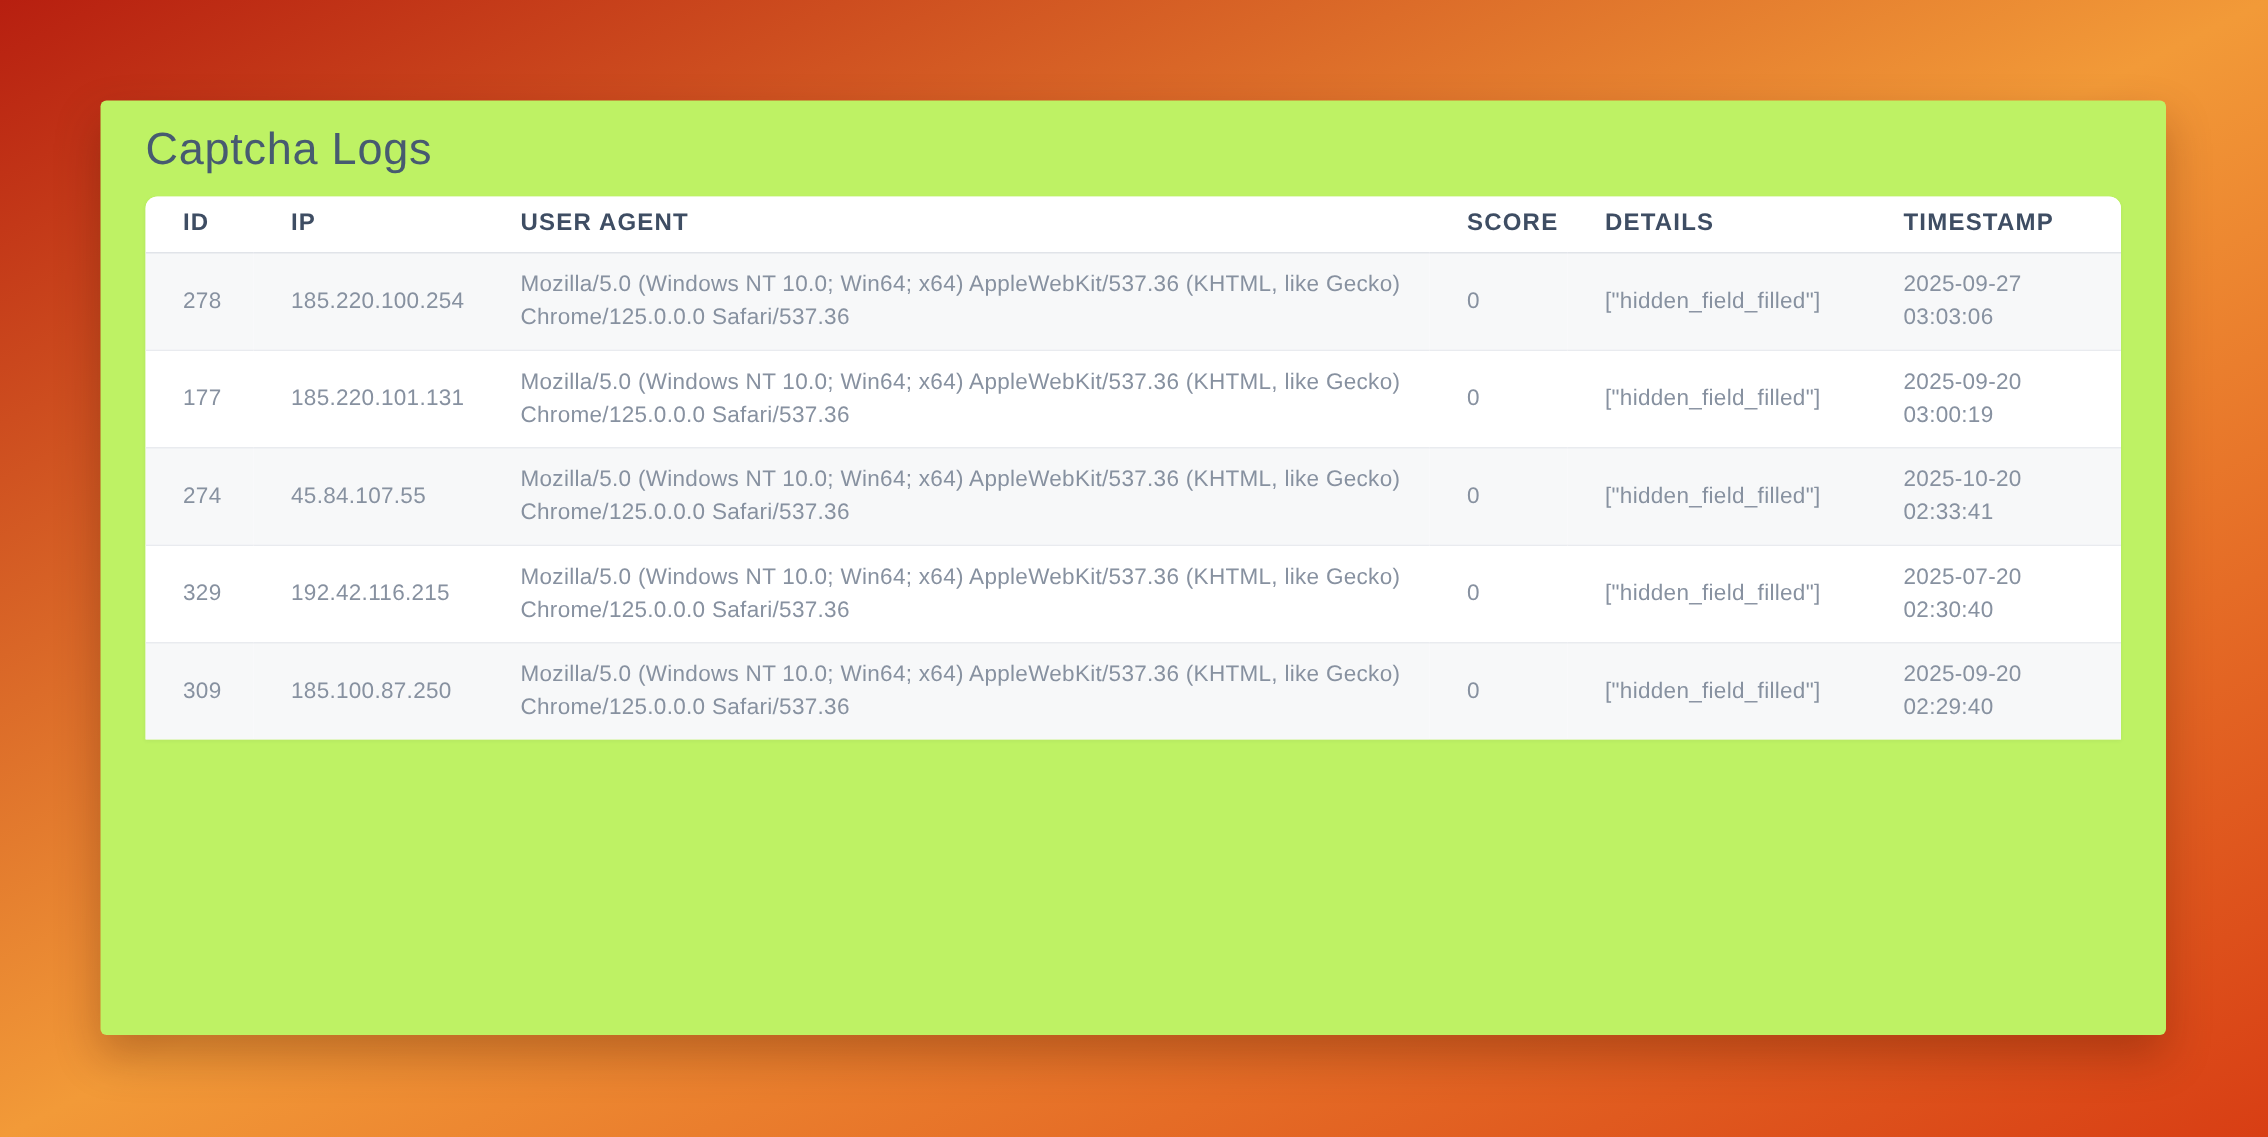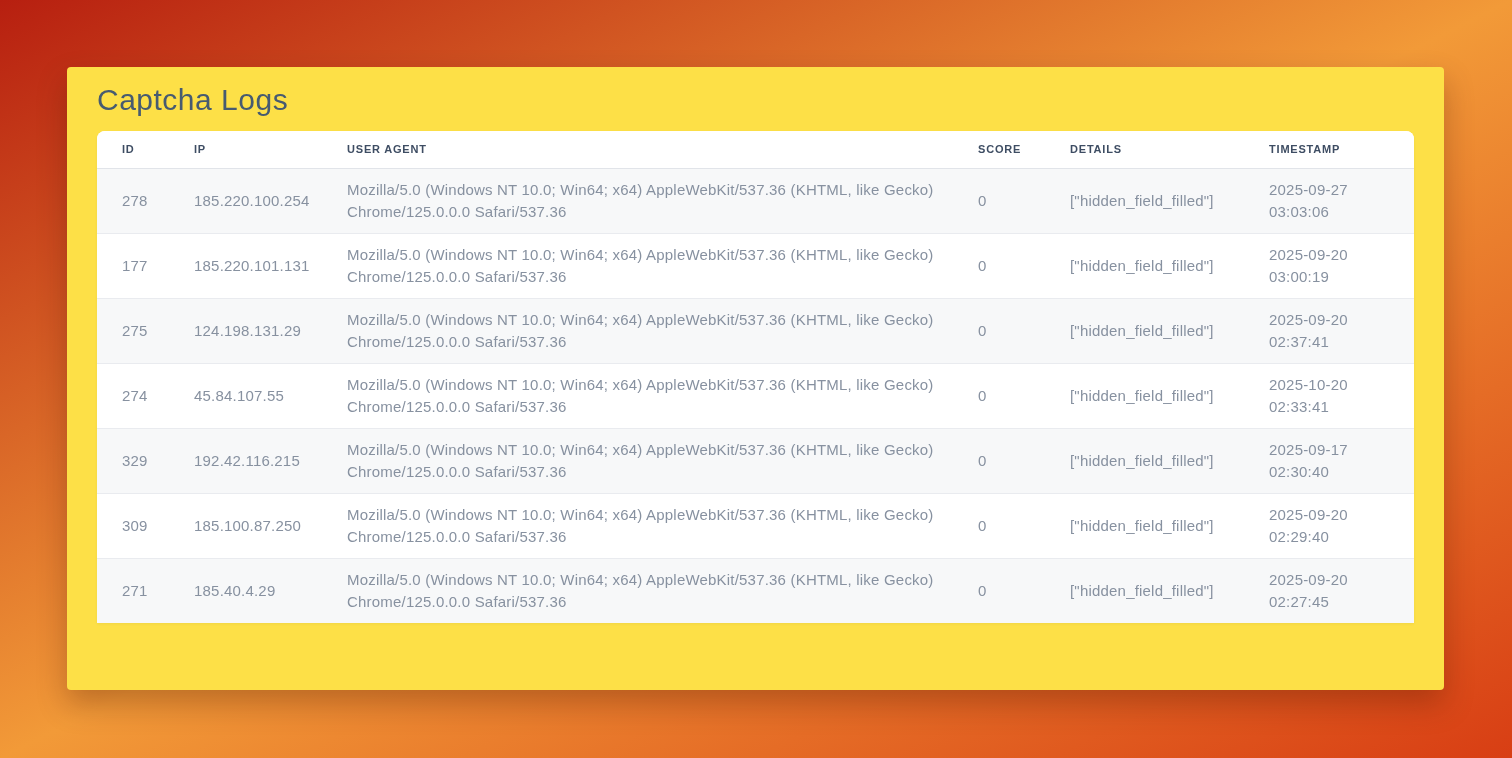--- a/index.html
+++ b/index.html
@@ -6,21 +6,21 @@
   html, body { width: 1512px; height: 758px; overflow: hidden; }
   body {
     font-family: "Liberation Sans", "DejaVu Sans", sans-serif;
     background: linear-gradient(to bottom right, #b71f10 0%, #f29a38 50%, #d83e14 100%);
     position: relative;
   }
   .card {
     position: absolute;
     left: 67px; top: 67px;
     width: 1377px; height: 623px;
-    background: #fde047;
+    background: #bef264;
     border-radius: 4px;
     box-shadow: 0 14px 30px rgba(70, 15, 0, 0.30);
     padding: 15px 30px 0 30px;
     overflow: hidden;
   }
   .page-title {
     font-size: 30px;
     line-height: 36px;
     font-weight: 500;
     letter-spacing: 0.5px;
@@ -41,21 +41,21 @@
   col.c-id { width: 72px; }
   col.c-ip { width: 153px; }
   col.c-ua { width: 631px; }
   col.c-score { width: 92px; }
   col.c-details { width: 199px; }
   th {
     height: 37px;
     text-align: left;
     vertical-align: middle;
     padding: 0 10px 0 25px;
-    font-size: 11px;
+    font-size: 16px;
     font-weight: 700;
     letter-spacing: 0.8px;
     text-transform: uppercase;
     color: #3e4d63;
     background: #ffffff;
     border-bottom: 1px solid #e1e4e9;
     white-space: nowrap;
   }
   td {
     height: 65px;
@@ -109,55 +109,39 @@
   </tr>
           <tr>
     <td class="cell-id">177</td>
     <td class="cell-ip">185.220.101.131</td>
     <td class="cell-user-agent">Mozilla/5.0 (Windows NT 10.0; Win64; x64) AppleWebKit/537.36 (KHTML, like Gecko) Chrome/125.0.0.0 Safari/537.36</td>
     <td class="cell-score">0</td>
     <td class="cell-details">["hidden_field_filled"]</td>
     <td class="cell-timestamp">2025-09-20 03:00:19</td>
   </tr>
           <tr>
-    <td class="cell-id">275</td>
-    <td class="cell-ip">124.198.131.29</td>
-    <td class="cell-user-agent">Mozilla/5.0 (Windows NT 10.0; Win64; x64) AppleWebKit/537.36 (KHTML, like Gecko) Chrome/125.0.0.0 Safari/537.36</td>
-    <td class="cell-score">0</td>
-    <td class="cell-details">["hidden_field_filled"]</td>
-    <td class="cell-timestamp">2025-09-20 02:37:41</td>
-  </tr>
-          <tr>
     <td class="cell-id">274</td>
     <td class="cell-ip">45.84.107.55</td>
     <td class="cell-user-agent">Mozilla/5.0 (Windows NT 10.0; Win64; x64) AppleWebKit/537.36 (KHTML, like Gecko) Chrome/125.0.0.0 Safari/537.36</td>
     <td class="cell-score">0</td>
     <td class="cell-details">["hidden_field_filled"]</td>
     <td class="cell-timestamp">2025-10-20 02:33:41</td>
   </tr>
           <tr>
     <td class="cell-id">329</td>
     <td class="cell-ip">192.42.116.215</td>
     <td class="cell-user-agent">Mozilla/5.0 (Windows NT 10.0; Win64; x64) AppleWebKit/537.36 (KHTML, like Gecko) Chrome/125.0.0.0 Safari/537.36</td>
     <td class="cell-score">0</td>
     <td class="cell-details">["hidden_field_filled"]</td>
-    <td class="cell-timestamp">2025-09-17 02:30:40</td>
+    <td class="cell-timestamp">2025-07-20 02:30:40</td>
   </tr>
           <tr>
     <td class="cell-id">309</td>
     <td class="cell-ip">185.100.87.250</td>
     <td class="cell-user-agent">Mozilla/5.0 (Windows NT 10.0; Win64; x64) AppleWebKit/537.36 (KHTML, like Gecko) Chrome/125.0.0.0 Safari/537.36</td>
     <td class="cell-score">0</td>
     <td class="cell-details">["hidden_field_filled"]</td>
     <td class="cell-timestamp">2025-09-20 02:29:40</td>
   </tr>
-          <tr>
-    <td class="cell-id">271</td>
-    <td class="cell-ip">185.40.4.29</td>
-    <td class="cell-user-agent">Mozilla/5.0 (Windows NT 10.0; Win64; x64) AppleWebKit/537.36 (KHTML, like Gecko) Chrome/125.0.0.0 Safari/537.36</td>
-    <td class="cell-score">0</td>
-    <td class="cell-details">["hidden_field_filled"]</td>
-    <td class="cell-timestamp">2025-09-20 02:27:45</td>
-  </tr>
         </tbody>
     </table>
   </div>
 </div>
 
 </body></html>

